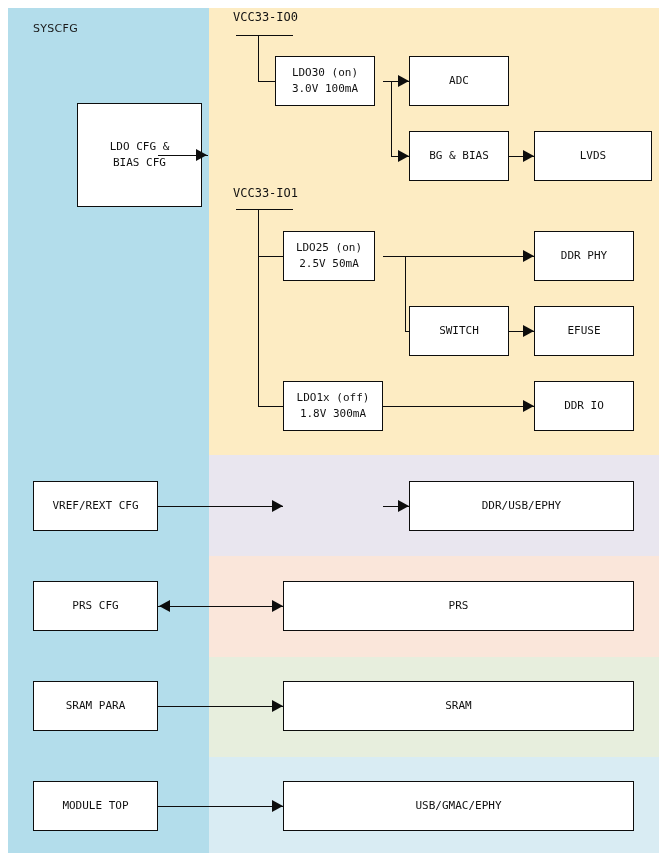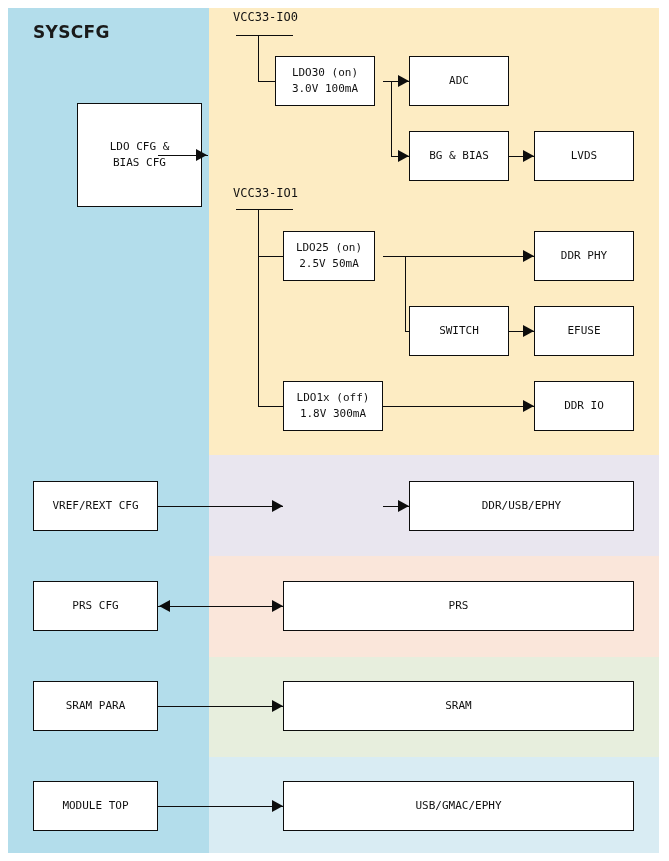--- a/index.html
+++ b/index.html
@@ -29,22 +29,22 @@
     top: 8px;
     width: 201px;
     height: 845px;
     background: #b3ddeb;
   }
   .sidebar-title {
     position: absolute;
     left: 33px;
     top: 22px;
     font-family: "DejaVu Sans", "Liberation Sans", sans-serif;
-    font-weight: bold;
-    font-size: 17px;
+    font-weight: normal;
+    font-size: 11px;
     color: #1a1a1a;
     letter-spacing: 0.3px;
   }
   
   .box {
     position: absolute;
     box-sizing: border-box;
     background: #ffffff;
     border: 1.6px solid #0d0d0d;
     display: flex;
@@ -153,21 +153,21 @@
     <span>BG &amp; BIAS</span>
   </div>
 
   <div class="box" style="left:409px; top:56px; width:100px; height:50px;">
     <span>ADC</span>
   </div>
 
   <div class="hline" style="left:509px; top:156px; width:25px;"></div>
   <div class="arrow-r" style="left:523px; top:150px;"></div>
 
-  <div class="box" style="left:534px; top:131px; width:100px; height:50px;">
+  <div class="box" style="left:534px; top:131px; width:118px; height:50px;">
     <span>LVDS</span>
   </div>
 
   <div class="rail-label" style="left:233px; top:186px;">VCC33-IO1</div>
   <div class="rail-bar" style="left:236px; top:209px; width:57px;"></div>
   <div class="vline" style="left:258px; top:209px; height:198px;"></div>
   <div class="hline" style="left:258px; top:256px; width:25px;"></div>
   <div class="hline" style="left:258px; top:406px; width:25px;"></div>
 
   <div class="box" style="left:283px; top:231px; width:92px; height:50px;">

